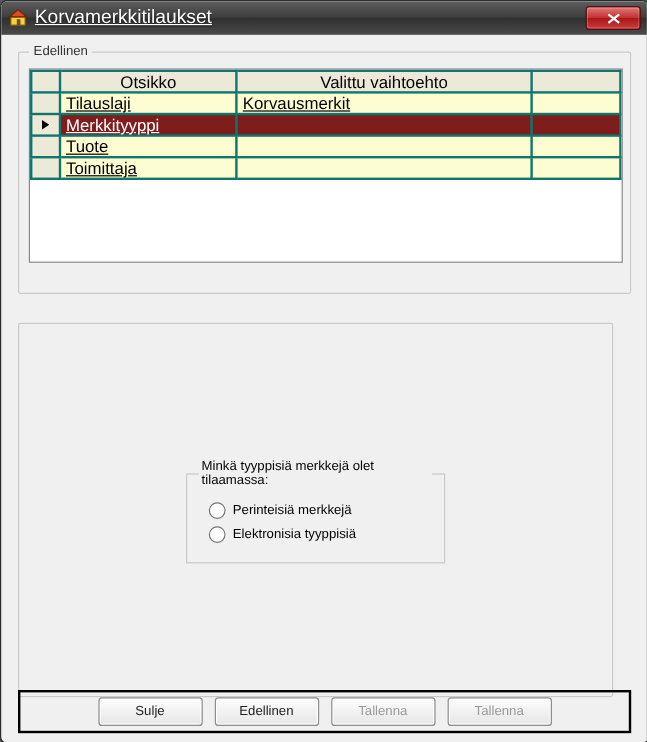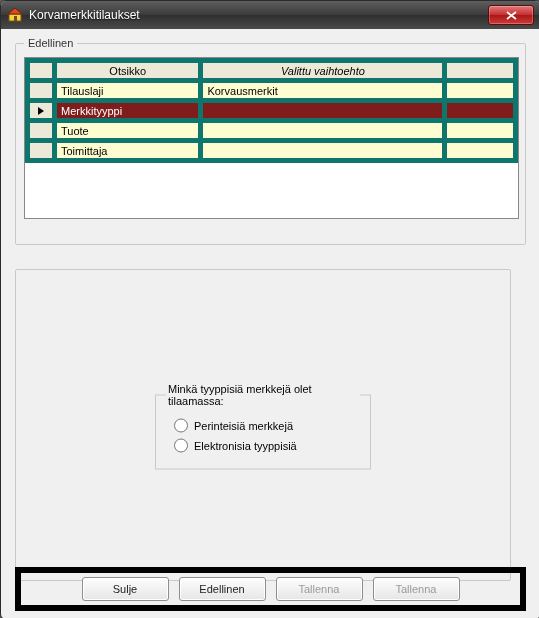--- a/index.html
+++ b/index.html
@@ -1,40 +1,40 @@
 <!DOCTYPE html>
 <html><head>
 <meta charset="utf-8">
 <style>
   html,body{margin:0;padding:0;font-family:"Segoe UI",Tahoma,Arial,sans-serif;font-size:11px;background:#6b6b6b;}
   .window{position:relative;width:539px;height:618px;margin:0;border:1px solid #2b2b2b;background:#f0f0f0;box-shadow:0 0 8px rgba(0,0,0,.6);border-radius:6px;overflow:hidden;}
   .titlebar{height:28px;background:linear-gradient(#5e5e5e,#3d3d3d 48%,#2f2f2f 50%,#4a4a4a);display:flex;align-items:center;padding:0 6px;color:#fff;}
   .titlebar .icon{width:16px;height:16px;margin-right:6px;display:flex;align-items:center;justify-content:center;}
-  .titlebar .title{flex:1;font-size:12px;color:#fff;text-shadow:0 1px 1px rgba(0,0,0,.6);}
+  .titlebar .title{flex:1;font-size:16px;color:#fff;text-shadow:0 1px 1px rgba(0,0,0,.6);text-decoration:underline;}
   .titlebar .close{width:44px;height:18px;border-radius:3px;background:linear-gradient(#e07a7a,#c83030 48%,#a81818 52%,#cf3a3a);border:1px solid #5a0d0d;display:flex;align-items:center;justify-content:center;color:#fff;font-weight:bold;box-shadow:inset 0 0 0 1px rgba(255,255,255,.25);}
   .titlebar .close svg{display:block;}
   .client{position:absolute;left:8px;right:8px;top:34px;bottom:8px;}
   fieldset.group{border:1px solid #c9c9c9;margin:0;padding:8px;border-radius:2px;}
   fieldset.group>legend{padding:0 4px;color:#333;}
   .summary-group{position:absolute;left:6px;right:6px;top:2px;height:190px;}
   .table-wrap{border:1px solid #888;width:100%;height:160px;background:#fff;overflow:hidden;}
   table{border-collapse:collapse;width:100%;}
-  th,td{border:5px solid #0f766e;padding:0 4px;height:15px;text-align:left;font-size:11px;}
+  th,td{border:2px solid #0f766e;padding:0 4px;height:15px;text-align:left;font-size:14px;}
   th{background:#ece9d8;font-weight:normal;text-align:center;}
   .rowhead{width:22px;background:#ece9d8;text-align:center;padding:0;}
-  td.data{background:#fefdd1;}
+  td.data{background:#fefdd1;text-decoration:underline;}
   tr.selected td.data{background:#7f1d1d;color:#fff;}
   tr.selected .rowhead{background:#ece9d8;}
   .arrow-svg{display:block;margin:auto;}
   .middle-panel{position:absolute;left:6px;right:21px;top:234px;height:310px;border:1px solid #c9c9c9;border-radius:2px;}
   .radio-group{position:absolute;width:220px;height:85px;left:50%;top:50%;transform:translate(-50%,-50%);}
   .radio-group fieldset{border:1px solid #c9c9c9;padding:6px 10px 10px 10px;}
   .radio-row{display:flex;align-items:center;margin:6px 0 6px 8px;gap:6px;}
   .radio{appearance:none;-webkit-appearance:none;width:12px;height:12px;border:1px solid #777;border-radius:50%;background:#fff;display:inline-block;}
-  .button-bar{position:absolute;left:6px;right:6px;bottom:0;height:32px;border:6px solid #000000;display:flex;align-items:center;justify-content:center;gap:10px;padding:0 10px;}
+  .button-bar{position:absolute;left:6px;right:6px;bottom:0;height:32px;border:2px solid #000000;display:flex;align-items:center;justify-content:center;gap:10px;padding:0 10px;}
   .btn{width:85px;height:22px;border:1px solid #8e8e8e;background:linear-gradient(#fdfdfd,#e6e6e6);border-radius:3px;display:flex;align-items:center;justify-content:center;font-size:11px;color:#222;box-shadow:inset 0 0 0 1px #fff;}
   .btn.disabled{color:#9a9a9a;}
   .app-icon-svg{display:block;}
 </style>
 </head>
 <body>
 
 <div class="window">
 
   <div class="titlebar">
@@ -56,21 +56,21 @@
   <div class="client">
 
     <fieldset class="group summary-group">
       <legend>Edellinen</legend>
       <div class="table-wrap">
         <table>
           <tbody>
               <tr>
             <th class="rowhead"></th>
             <th style="width:30%;">Otsikko</th>
-            <th style="width:50%;font-style:italic;">Valittu vaihtoehto</th>
+            <th style="width:50%;">Valittu vaihtoehto</th>
             <th></th>
           </tr>
           <tr>
             <td class="rowhead"></td>
             <td class="data">Tilauslaji</td>
             <td class="data">Korvausmerkit</td>
             <td class="data"></td>
           </tr>
           <tr class="selected">
             <td class="rowhead">

